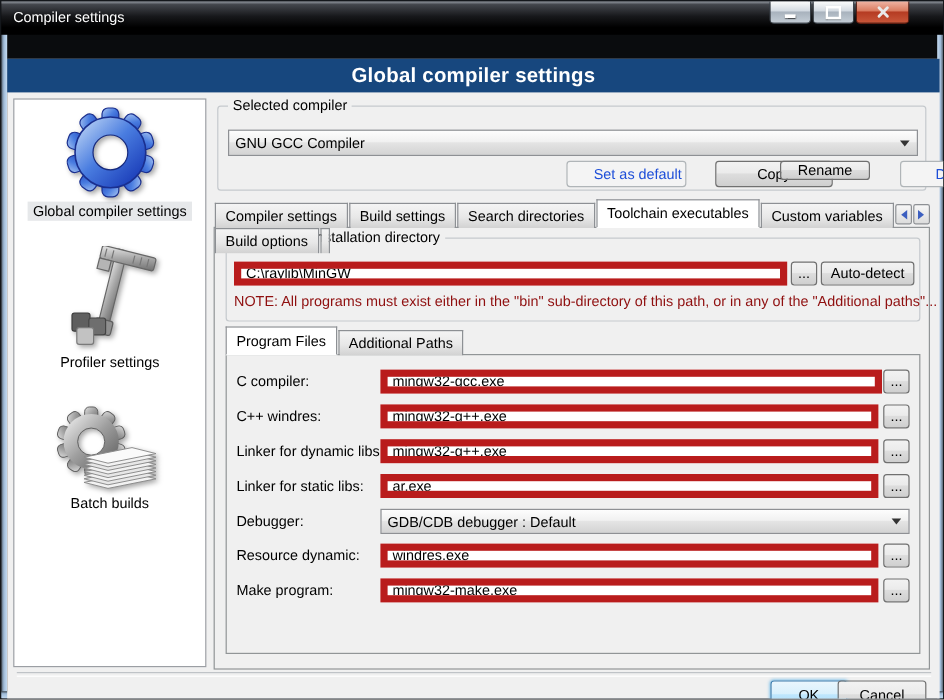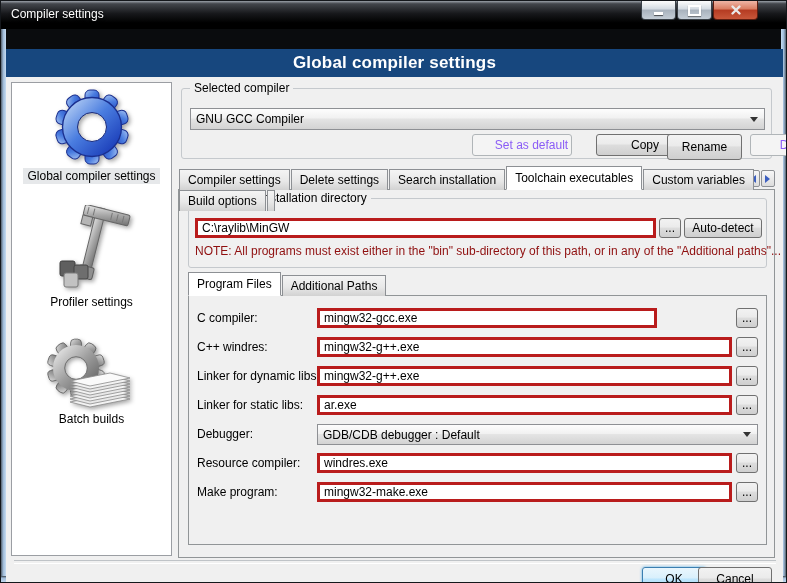--- a/index.html
+++ b/index.html
@@ -37,26 +37,26 @@
   .side-label.sel{background:#e6e8ea;}
   .sideicon{filter:drop-shadow(2px 2px 2px rgba(0,0,0,.35));}
   
   .groupbox{position:absolute;border:1px solid #c5c9cd;border-radius:3px;box-sizing:border-box;}
   .group-label{position:absolute;top:-8px;left:8px;background:#f0f0f0;padding:0 4px;line-height:14px;}
   
   .btn{font-family:"Liberation Sans",sans-serif;font-size:12px;color:#000;
        border:1px solid #707070;border-radius:3px;
        background:linear-gradient(#f2f2f2 0%,#ebebeb 45%,#dddddd 50%,#cfcfcf 100%);
        display:flex;align-items:center;justify-content:center;box-sizing:border-box;padding:0;}
-  .btn.disabled{color:#8b5cf6;border-color:#b0b5b8;background:#f4f4f4;padding-left:19px;}
+  .btn.disabled{color:#1d4ed8;border-color:#b0b5b8;background:#f4f4f4;padding-left:19px;}
   .btn.default{border-color:#3c7fb1;box-shadow:0 0 3px #57b1e8;
        background:linear-gradient(#eaf6fd 0%,#d9f0fc 45%,#bee6fd 50%,#a7d9f5 100%);}
   .browse{position:absolute;width:22px;height:20px;}
   
-  .textbox{position:absolute;border:3px solid #b91c1c;background:#fff;height:20px;box-sizing:border-box;
+  .textbox{position:absolute;border:6px solid #b91c1c;background:#fff;height:20px;box-sizing:border-box;
            font-family:"Liberation Sans",sans-serif;font-size:12px;padding:0 4px;}
   .combo{position:absolute;height:22px;border:1px solid #8e9094;box-sizing:border-box;
          background:linear-gradient(#fdfdfd 0%,#f1f1f1 45%,#e4e4e4 50%,#d3d3d3 100%);
          display:flex;align-items:center;}
   .combo-text{flex:1;padding:0 5px;white-space:nowrap;overflow:hidden;}
   .combo-arrow{width:0;height:0;border:4px solid transparent;border-top:5px solid #333;margin:4px 6px 0 0;}
   
   .tabstrip{position:absolute;height:24px;}
   .tab{position:relative;display:inline-block;vertical-align:bottom;height:21px;line-height:21px;
        padding:0 8px;border:1px solid #8d9094;border-bottom:none;margin-right:1px;box-sizing:border-box;
@@ -199,27 +199,27 @@
     </div>
 
     <div class="groupbox" style="left:175px;top:39px;width:591px;height:71px">
       <span class="group-label">Selected compiler</span>
       <div class="combo" style="left:8px;top:19px;width:575px">
         <span class="combo-text">GNU GCC Compiler</span>
         <span class="combo-arrow"></span>
       </div>
       <button class="btn disabled" style="position:absolute;left:290px;top:45px;width:100px;height:22px">Set as default</button>
       <button class="btn" style="position:absolute;left:414px;top:45px;width:98px;height:22px">Copy</button>
-      <button class="btn" style="position:absolute;left:485px;top:45px;width:75px;height:26px">Rename</button>
+      <button class="btn" style="position:absolute;left:468px;top:45px;width:75px;height:16px">Rename</button>
       <button class="btn disabled" style="position:absolute;left:568px;top:45px;width:75px;height:22px">Delete</button>
 
     </div>
 
     <div class="tabstrip" style="left:173px;top:117px;z-index:3">
-      <span class="tab">Compiler settings</span><span class="tab">Delete settings</span><span class="tab">Search installation</span><span class="tab active">Toolchain executables</span><span class="tab">Custom variables</span><span class="tab">Build options</span><span class="tab" style="width:8px;padding:0"></span>
+      <span class="tab">Compiler settings</span><span class="tab">Build settings</span><span class="tab">Search directories</span><span class="tab active">Toolchain executables</span><span class="tab">Custom variables</span><span class="tab">Build options</span><span class="tab" style="width:8px;padding:0"></span>
     </div>
     <div class="tabarrow" style="left:740px;top:121px">
         <span class="arr-l"></span>
       </div>
     <div class="tabarrow" style="left:755px;top:121px">
         <span class="arr-r"></span>
       </div>
 
     <div class="tabpage" style="left:172px;top:140px;width:597px;height:369px">
 
@@ -232,21 +232,21 @@
       </div>
 
       <div class="tabstrip" style="left:9px;top:82px;z-index:3">
         <span class="tab active">Program Files</span><span class="tab">Additional Paths</span>
       </div>
 
       <div class="tabpage" style="left:9px;top:105px;width:579px;height:250px">
 
         <div class="frow" style="top:12px">
           <span class="flabel">C compiler:</span>
-          <input class="textbox" style="left: 128px; top: 0px; width: 340px;" value="mingw32-gcc.exe">
+          <input class="textbox" style="left: 128px; top: 0px; width: 418px;" value="mingw32-gcc.exe">
           <button class="btn browse" style="left:547px;top:0">...</button>
         </div>
 
         <div class="frow" style="top:41px">
           <span class="flabel">C++ windres:</span>
           <input class="textbox" style="left: 128px; top: 0px; width: 415px;" value="mingw32-g++.exe">
           <button class="btn browse" style="left:547px;top:0">...</button>
         </div>
 
         <div class="frow" style="top:70px">
@@ -263,21 +263,21 @@
 
         <div class="frow" style="top:128px">
           <span class="flabel">Debugger:</span>
           <div class="combo" style="left:128px;top:0;width:441px;height:21px">
             <span class="combo-text">GDB/CDB debugger : Default</span>
             <span class="combo-arrow"></span>
           </div>
         </div>
 
         <div class="frow" style="top:157px">
-          <span class="flabel">Resource compiler:</span>
+          <span class="flabel">Resource dynamic:</span>
           <input class="textbox" style="left: 128px; top: 0px; width: 415px;" value="windres.exe">
           <button class="btn browse" style="left:547px;top:0">...</button>
         </div>
 
         <div class="frow" style="top:186px">
           <span class="flabel">Make program:</span>
           <input class="textbox" style="left: 128px; top: 0px; width: 415px;" value="mingw32-make.exe">
           <button class="btn browse" style="left:547px;top:0">...</button>
         </div>
 

